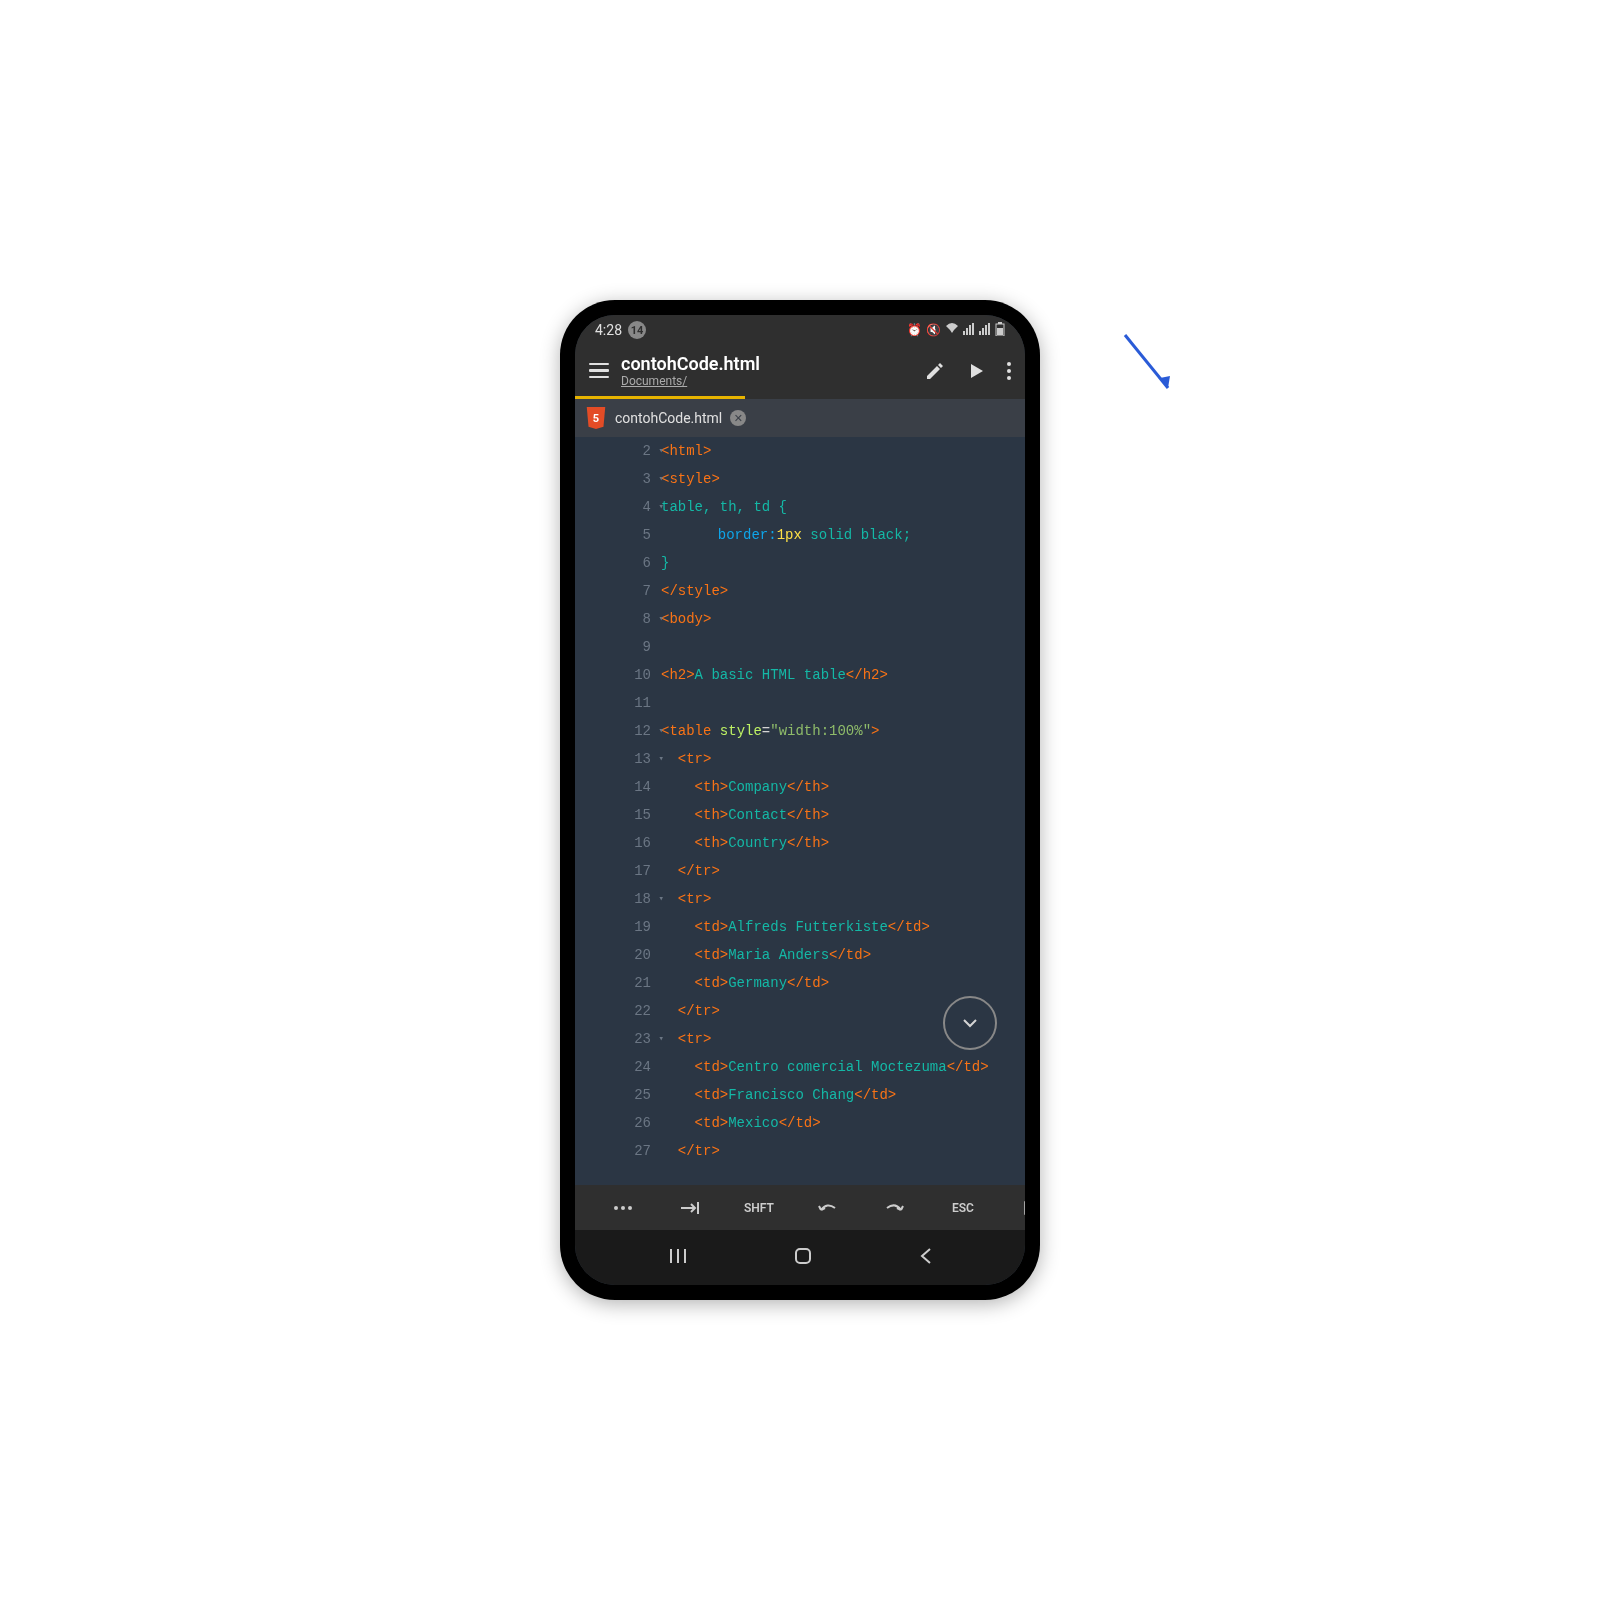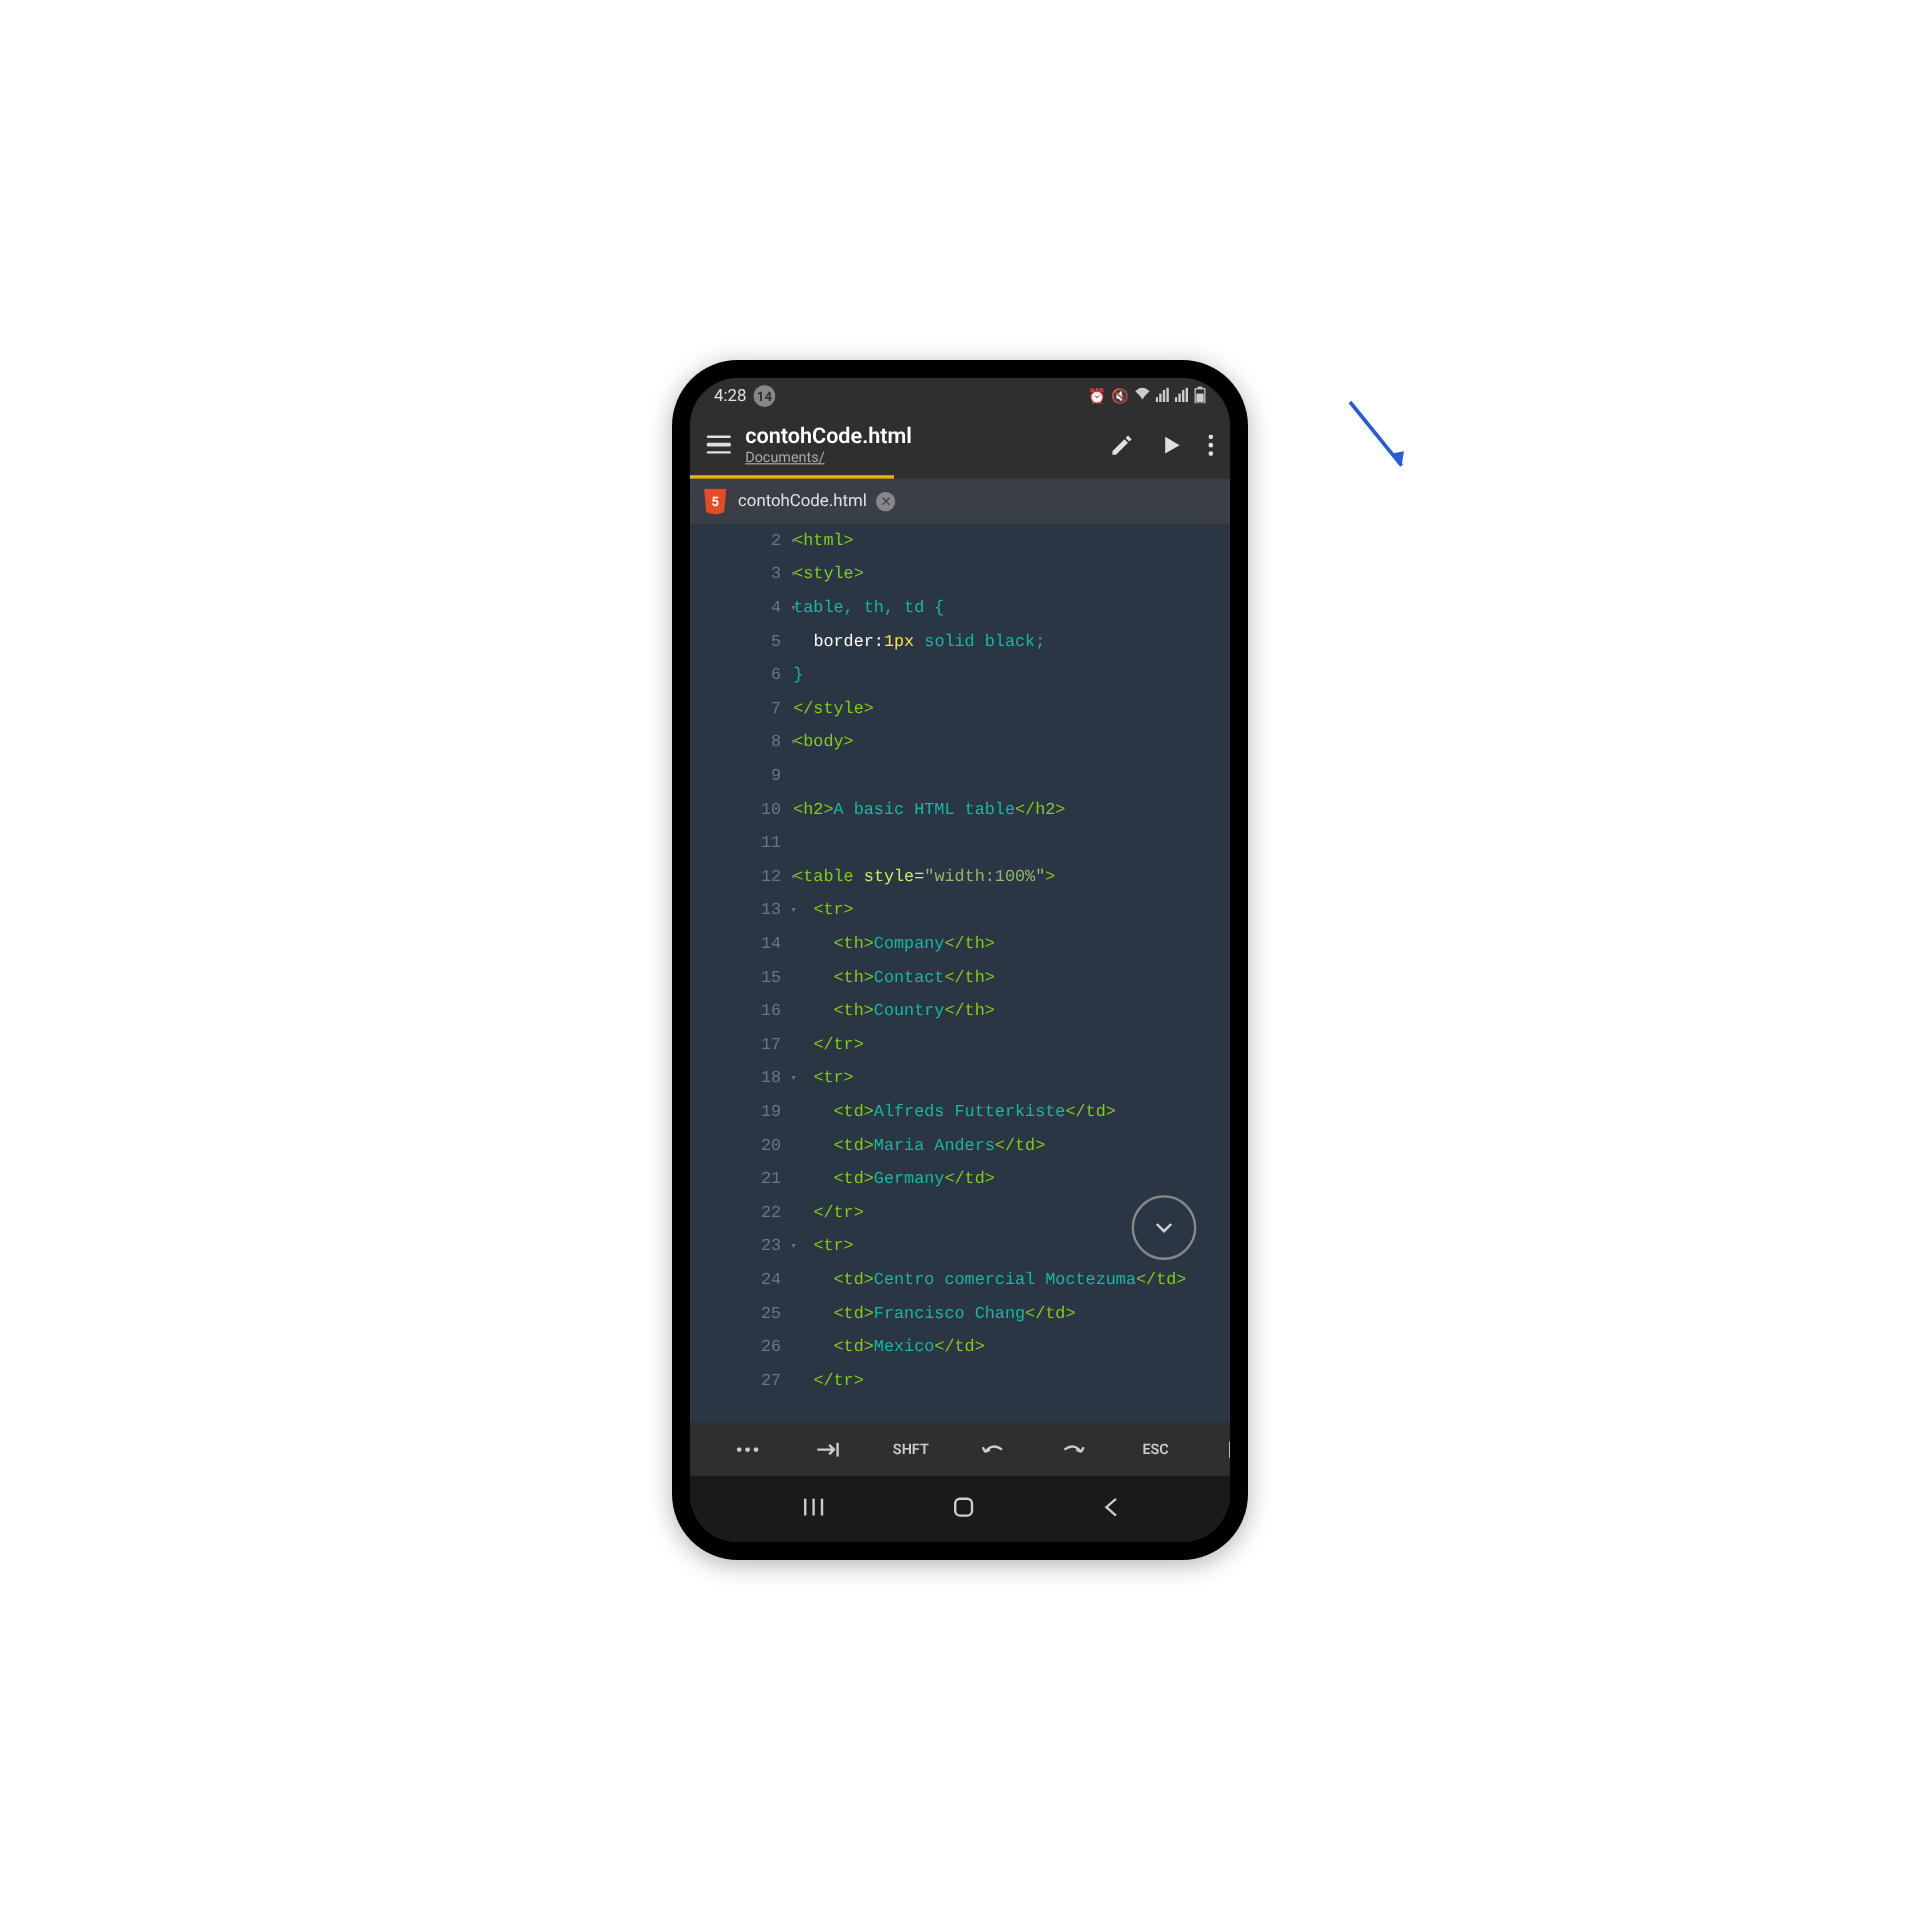--- a/index.html
+++ b/index.html
@@ -163,25 +163,25 @@
   .line { height: 28px; display: flex; align-items: center; }
   .ln { display: inline-block; width: 36px; text-align: right; color: #6b7684; padding-right: 10px; position: relative; }
   .ln.collapsible::after {
     content: '▾';
     position: absolute;
     right: -3px;
     font-size: 9px;
     color: #6b7684;
   }
   .code { flex: 1; }
-  .tag { color: #84cc16; }
+  .tag { color: #f97316; }
   .text { color: #14b8a6; }
   .attr { color: #bef264; }
   .string { color: #8fbc6a; }
-  .prop { color: #ffffff; }
+  .prop { color: #0ea5e9; margin-left: 40px; }
   .val { color: #fde047; }
   .punct { color: #d4d4d4; }
   .fab {
     position: absolute;
     bottom: 135px;
     right: 28px;
     width: 54px;
     height: 54px;
     border-radius: 50%;
     background: #2b3644;

